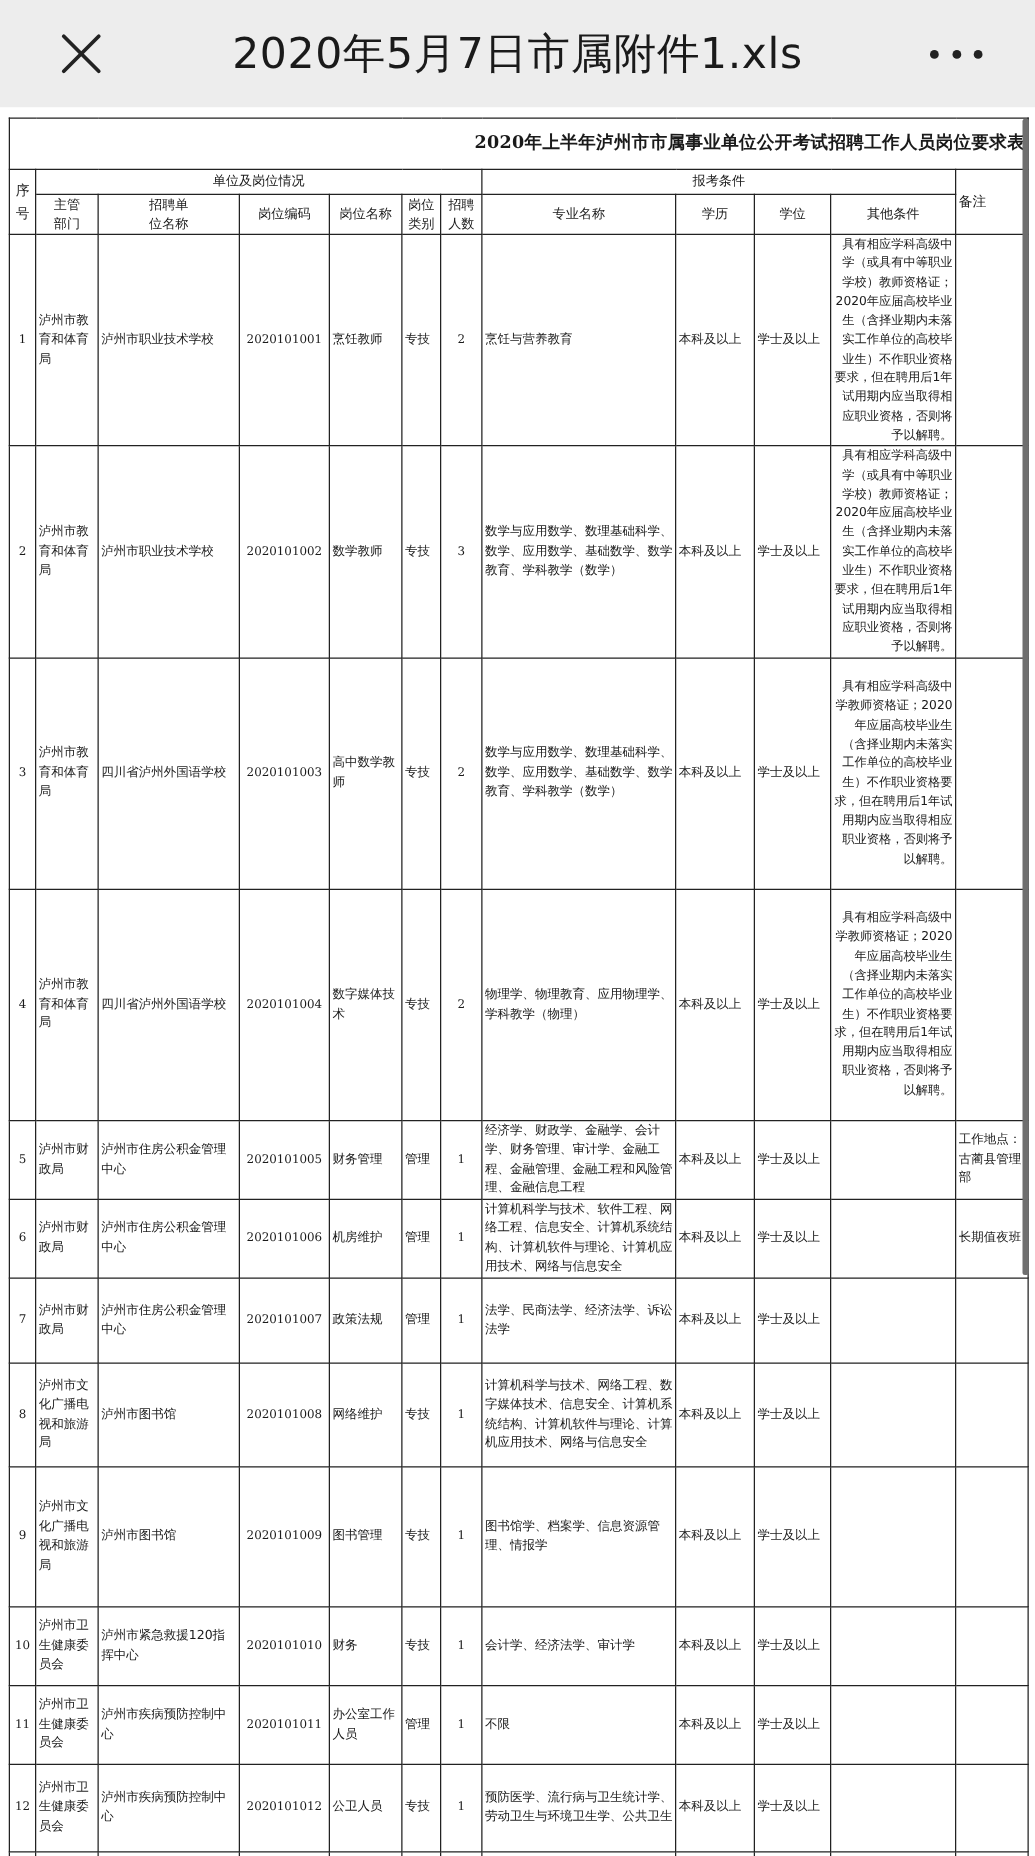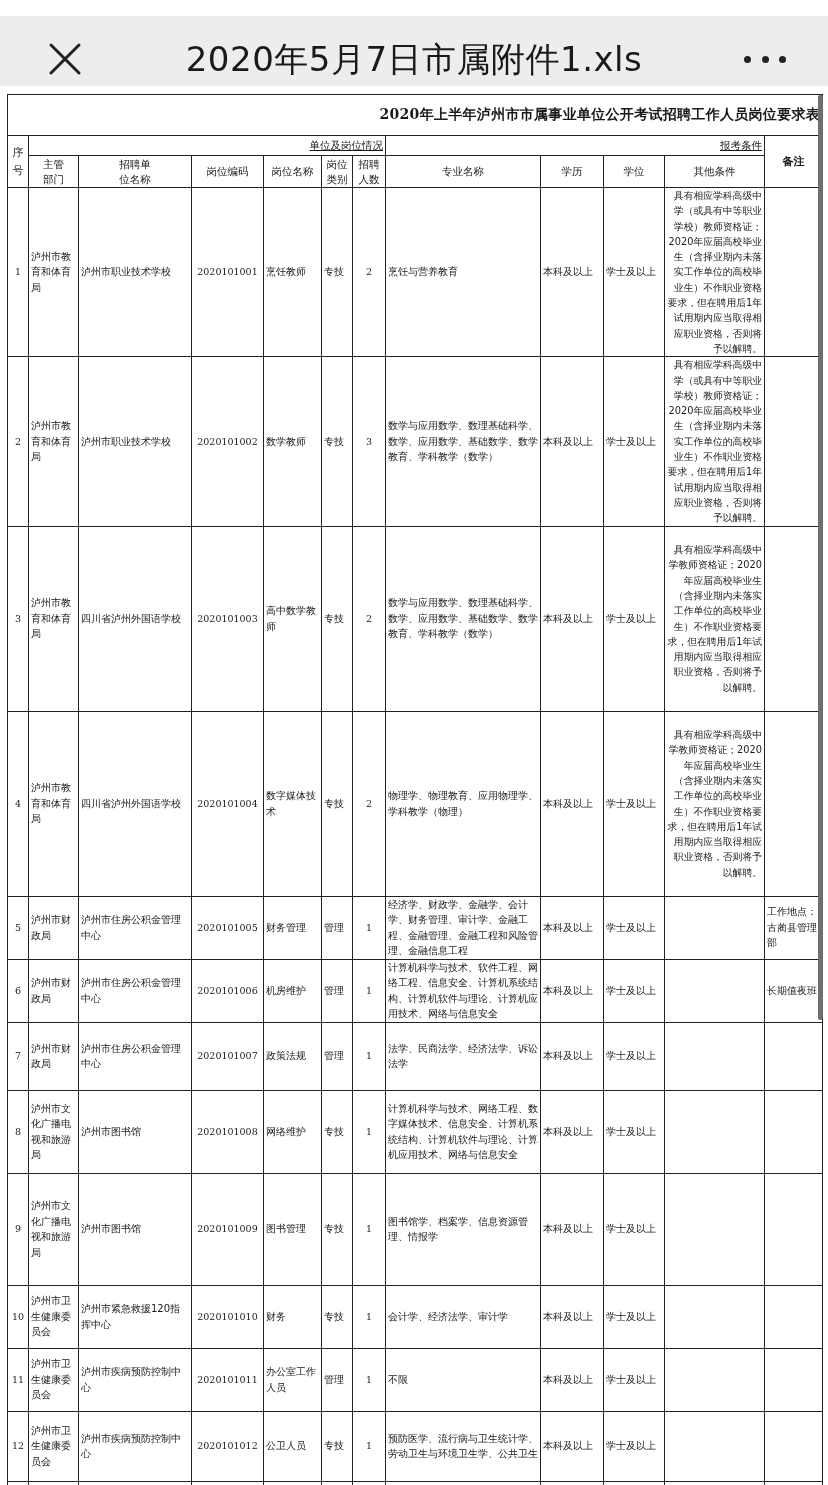--- a/index.html
+++ b/index.html
@@ -1,20 +1,20 @@
 <!DOCTYPE html>
 <html><head>
   <meta charset="utf-8">
   <style>
     * { box-sizing: border-box; margin: 0; padding: 0; }
     html, body { width: 828px; height: 1485px; overflow: hidden; background: #ffffff; }
     body { font-family: "DejaVu Sans", "Liberation Sans", sans-serif; color: #111; position: relative; }
 
     .topbar {
-      position: absolute; left: 0; top: 16px; width: 828px; height: 86px;
+      position: absolute; left: 0; top: 0; width: 828px; height: 86px;
       background: #ededed; display: flex; align-items: center;
     }
     .close-btn {
       position: absolute; left: 44px; top: 22px; width: 42px; height: 42px;
       cursor: pointer;
     }
     .close-btn svg { width: 42px; height: 42px; }
     .doc-title {
       position: absolute; left: 0; right: 0; top: 20px; text-align: center;
       font-size: 34px; color: #1a1a1a; letter-spacing: 0.5px; line-height: 46px;
@@ -38,24 +38,24 @@
     }
     table.grid td {
       border: 1.4px solid #222; font-size: 10px; line-height: 15.5px; vertical-align: middle;
       padding: 0 2px; overflow: hidden; color: #1a1a1a;
       font-family: "DejaVu Sans", "Liberation Sans", sans-serif;
     }
     td.title-cell {
       height: 41px; text-align: right; font-weight: bold; font-size: 14px !important;
       font-family: "DejaVu Serif", "Liberation Serif", serif !important; letter-spacing: 0.3px;
     }
-    td.group-h { height: 20px; text-align: right; font-size: 10.5px !important; text-decoration: underline; }
+    td.group-h { height: 20px; text-align: center; font-size: 10.5px !important; }
     td.sub-h { height: 32px; text-align: center; font-size: 10.5px !important; line-height: 15px !important; }
     td.seq-h { text-align: center; font-size: 11px !important; line-height: 18px !important; }
-    td.remark-h { text-align: center; font-size: 11px !important; font-weight: bold; }
+    td.remark-h { text-align: left; font-size: 11px !important; }
     td.c { text-align: left; }
     td.num { text-align: center; font-family: "DejaVu Serif", "Liberation Serif", serif !important; font-size: 9.5px !important; }
     td.left { text-align: left; }
     td.other { text-align: right; font-size: 9.8px !important; line-height: 15.3px !important; padding: 0 1px 0 2px; }
 
     .scrollbar {
       position: absolute; left: 818px; top: 9px; width: 5px; height: 925px;
       background: #6f6f6f; border-radius: 2px;
     }
   </style>

